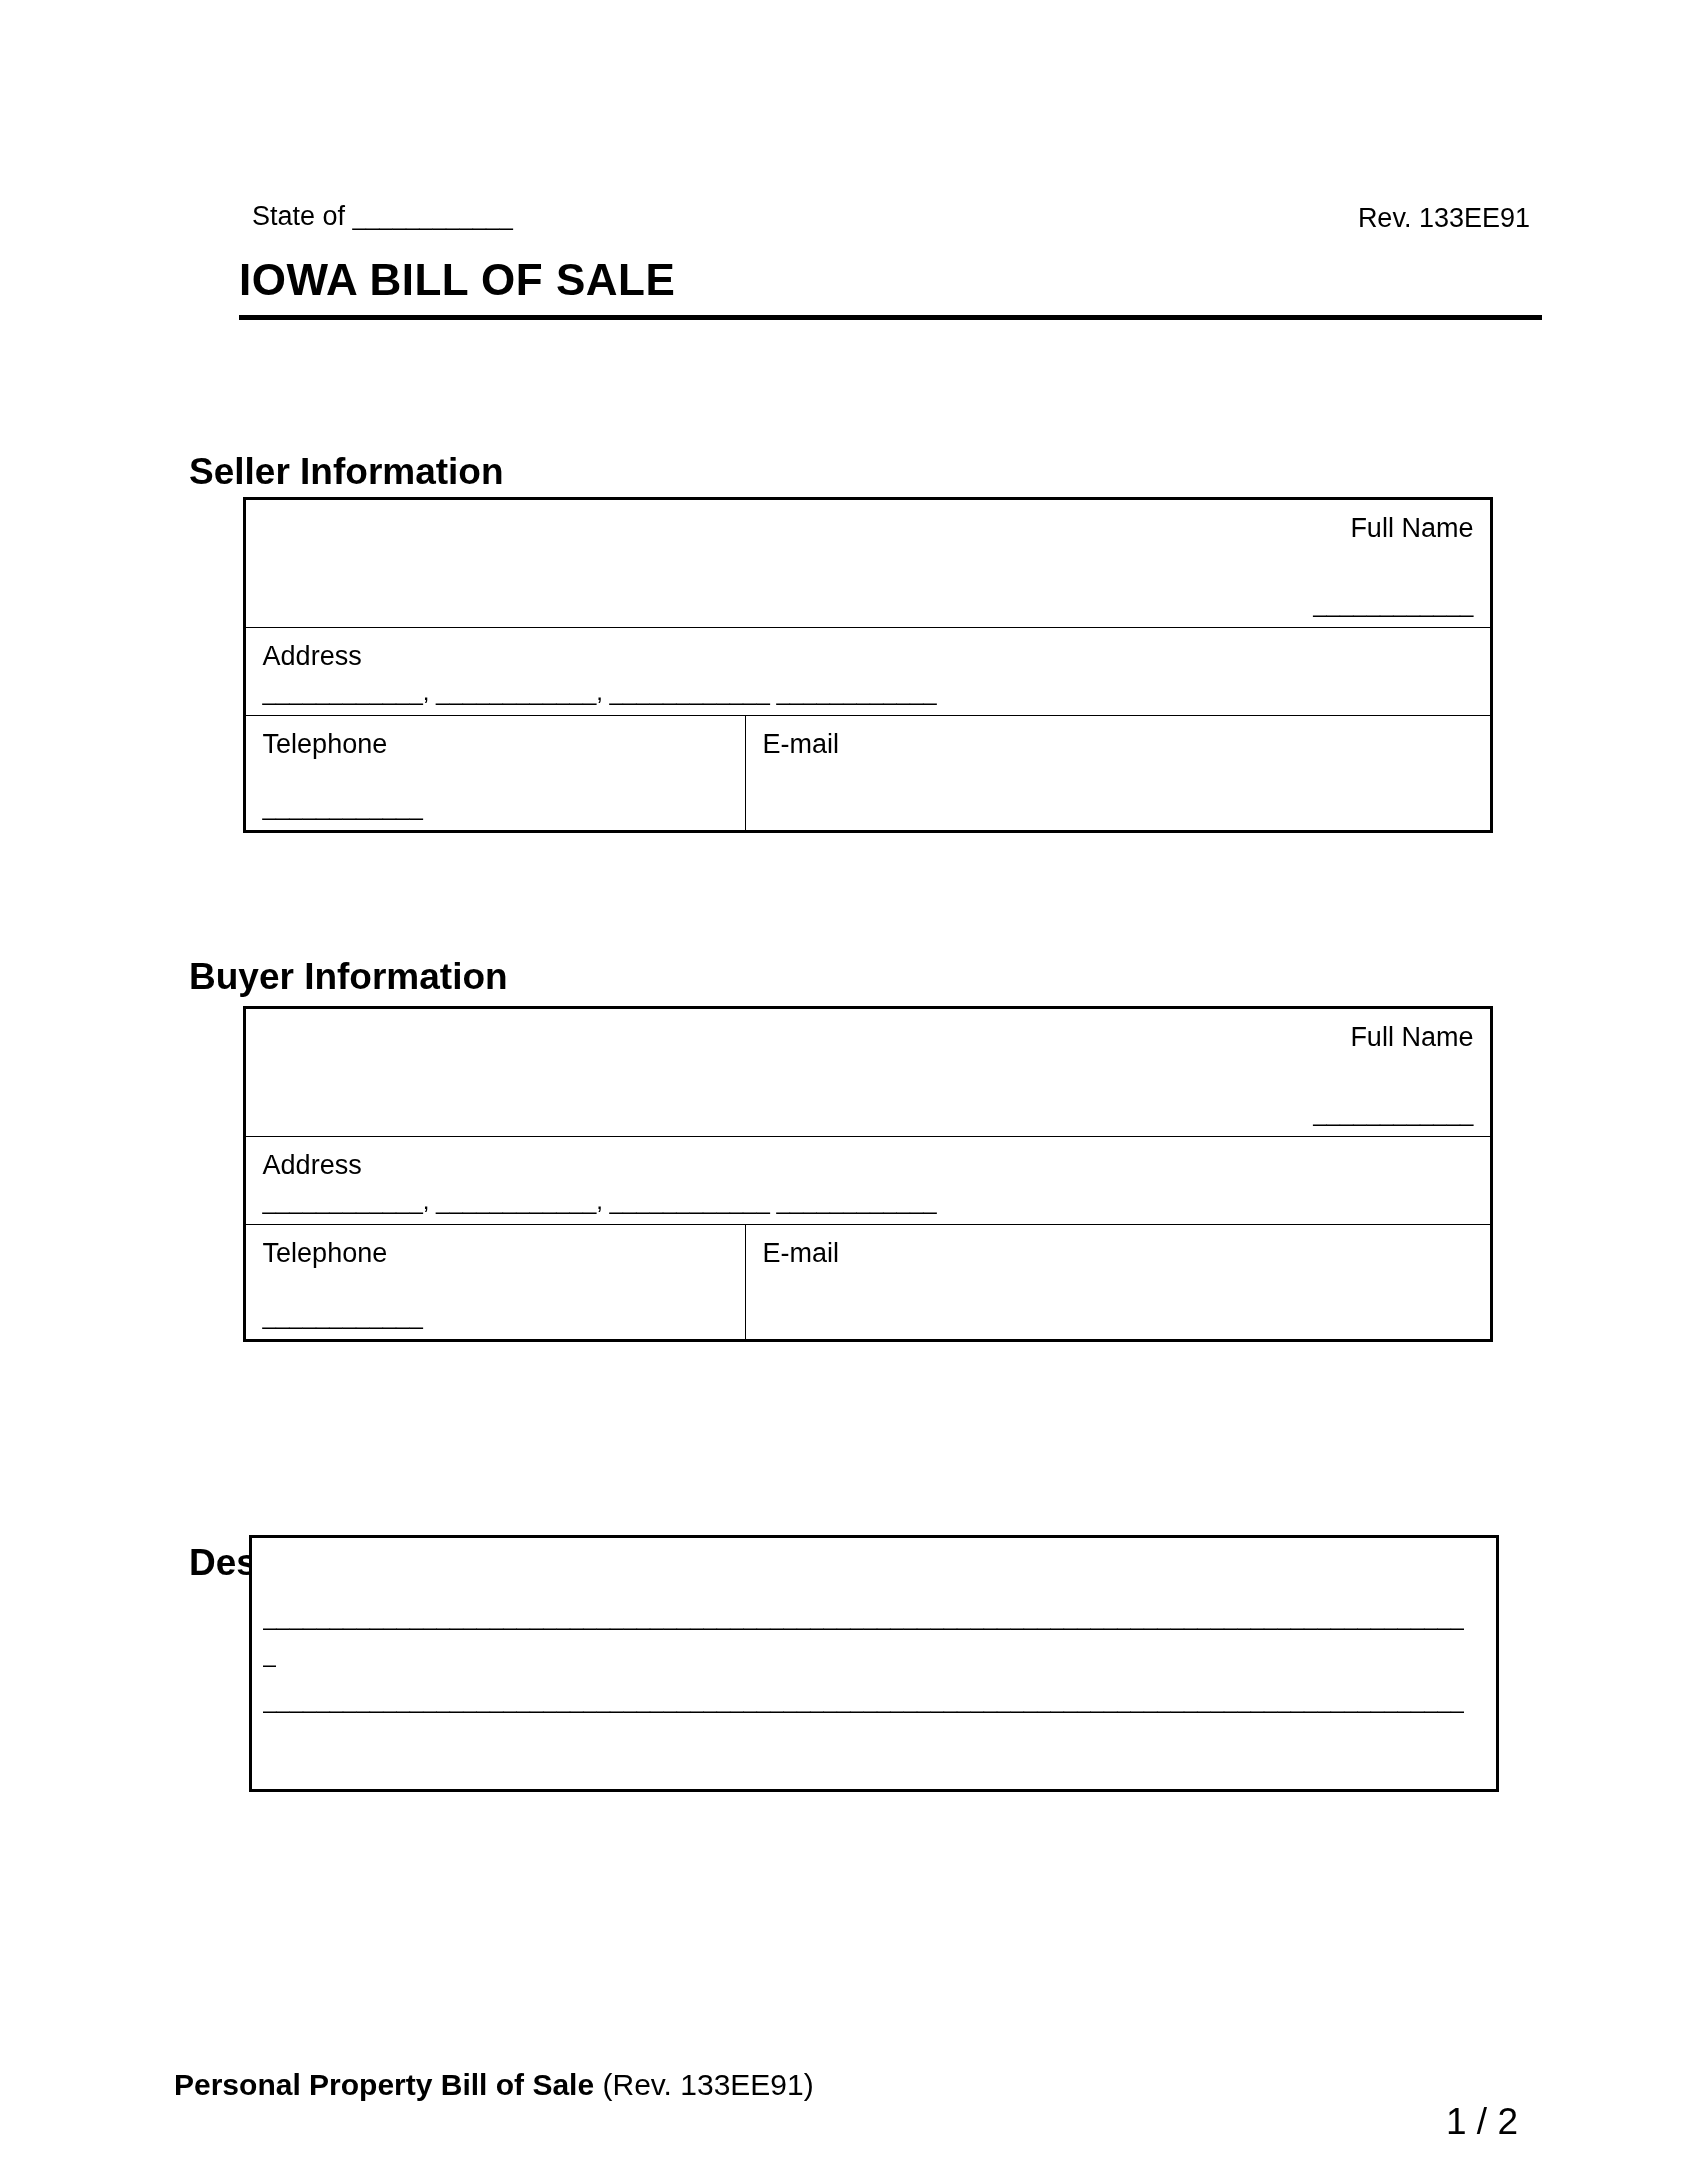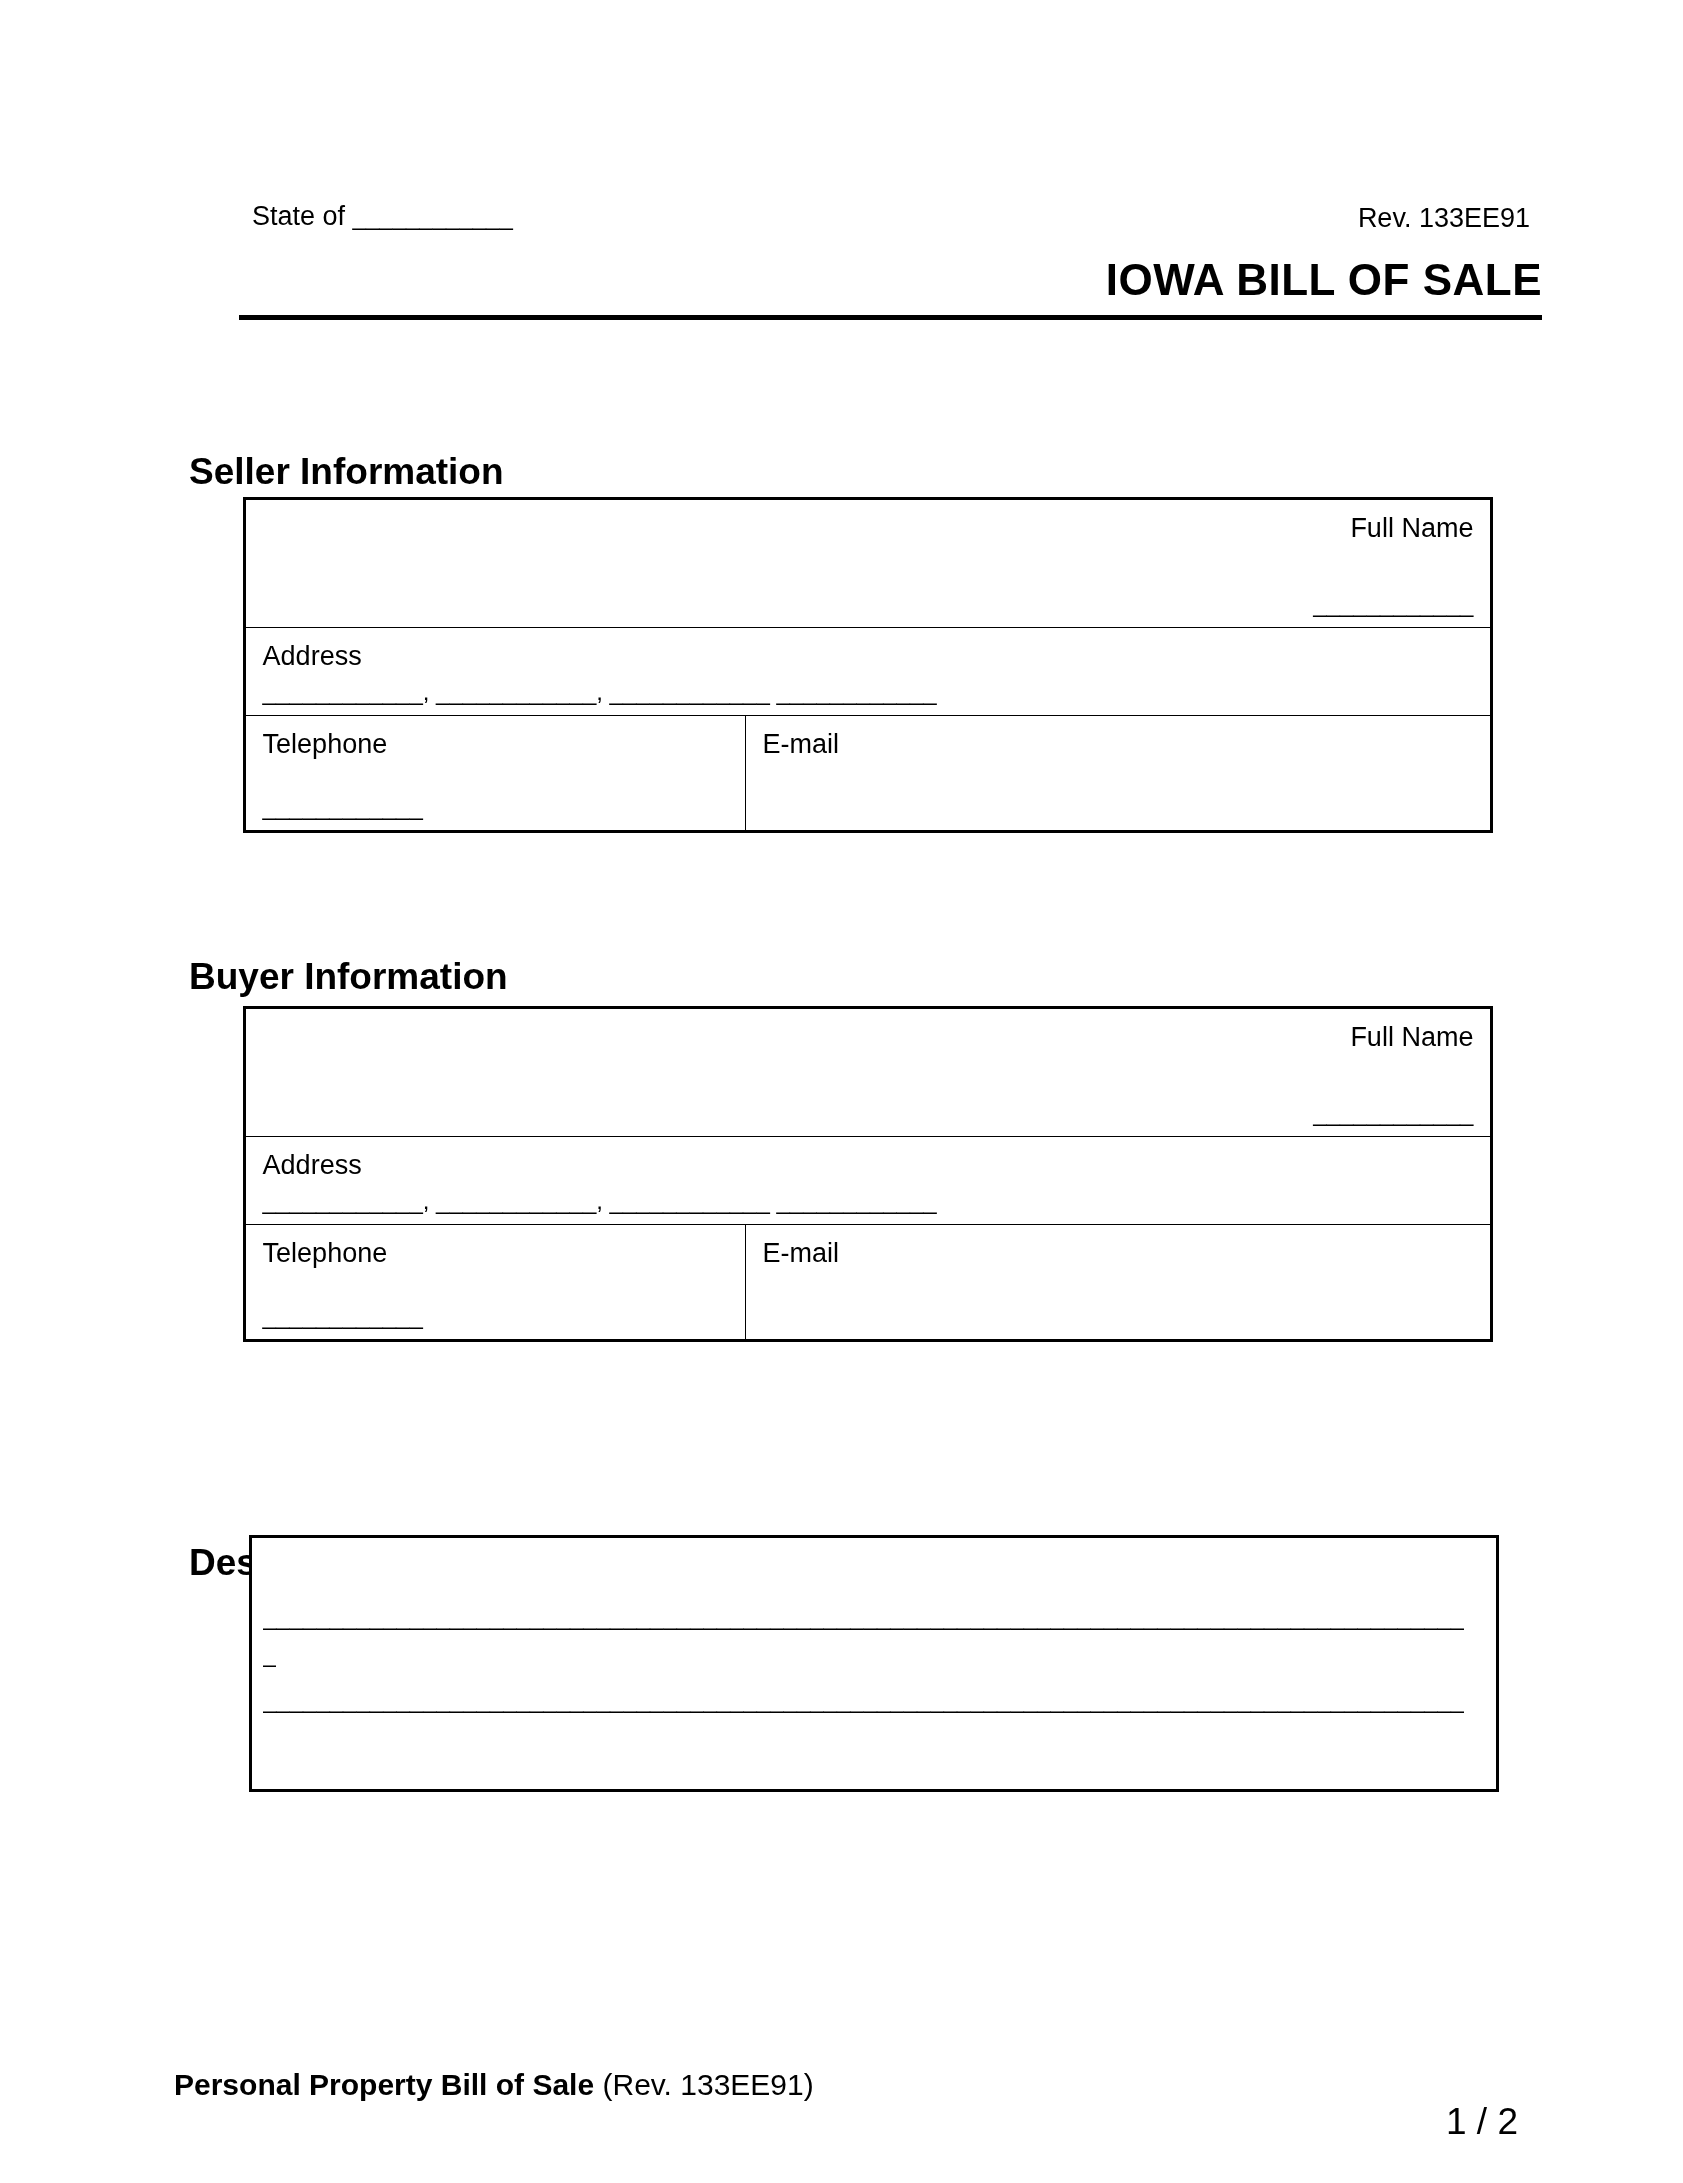--- a/index.html
+++ b/index.html
@@ -14,21 +14,21 @@
   .abs { position:absolute; }
 
   
   .state-line { left:252px; top:201px; font-size:27px; white-space:nowrap; }
   .rev-label  { right:153px; top:203px; font-size:27px; white-space:nowrap; }
   .blank { font-size:24px; letter-spacing:0; white-space:nowrap; }
 
   
   .page-title {
     left:239px; top:255px; width:1303px;
-    text-align:right; font-size:44px; font-weight:bold; letter-spacing:0.5px;
+    text-align:left; font-size:44px; font-weight:bold; letter-spacing:0.5px;
   }
   .title-rule { left:239px; top:315px; width:1303px; height:4.6px; background:#000; }
 
   
   .section-heading { left:189px; font-size:37px; font-weight:bold; }
   .h-seller { top:451px; }
   .h-buyer  { top:956px;text-align:right; }
   .h-desc   { top:1542px; }
 
   

